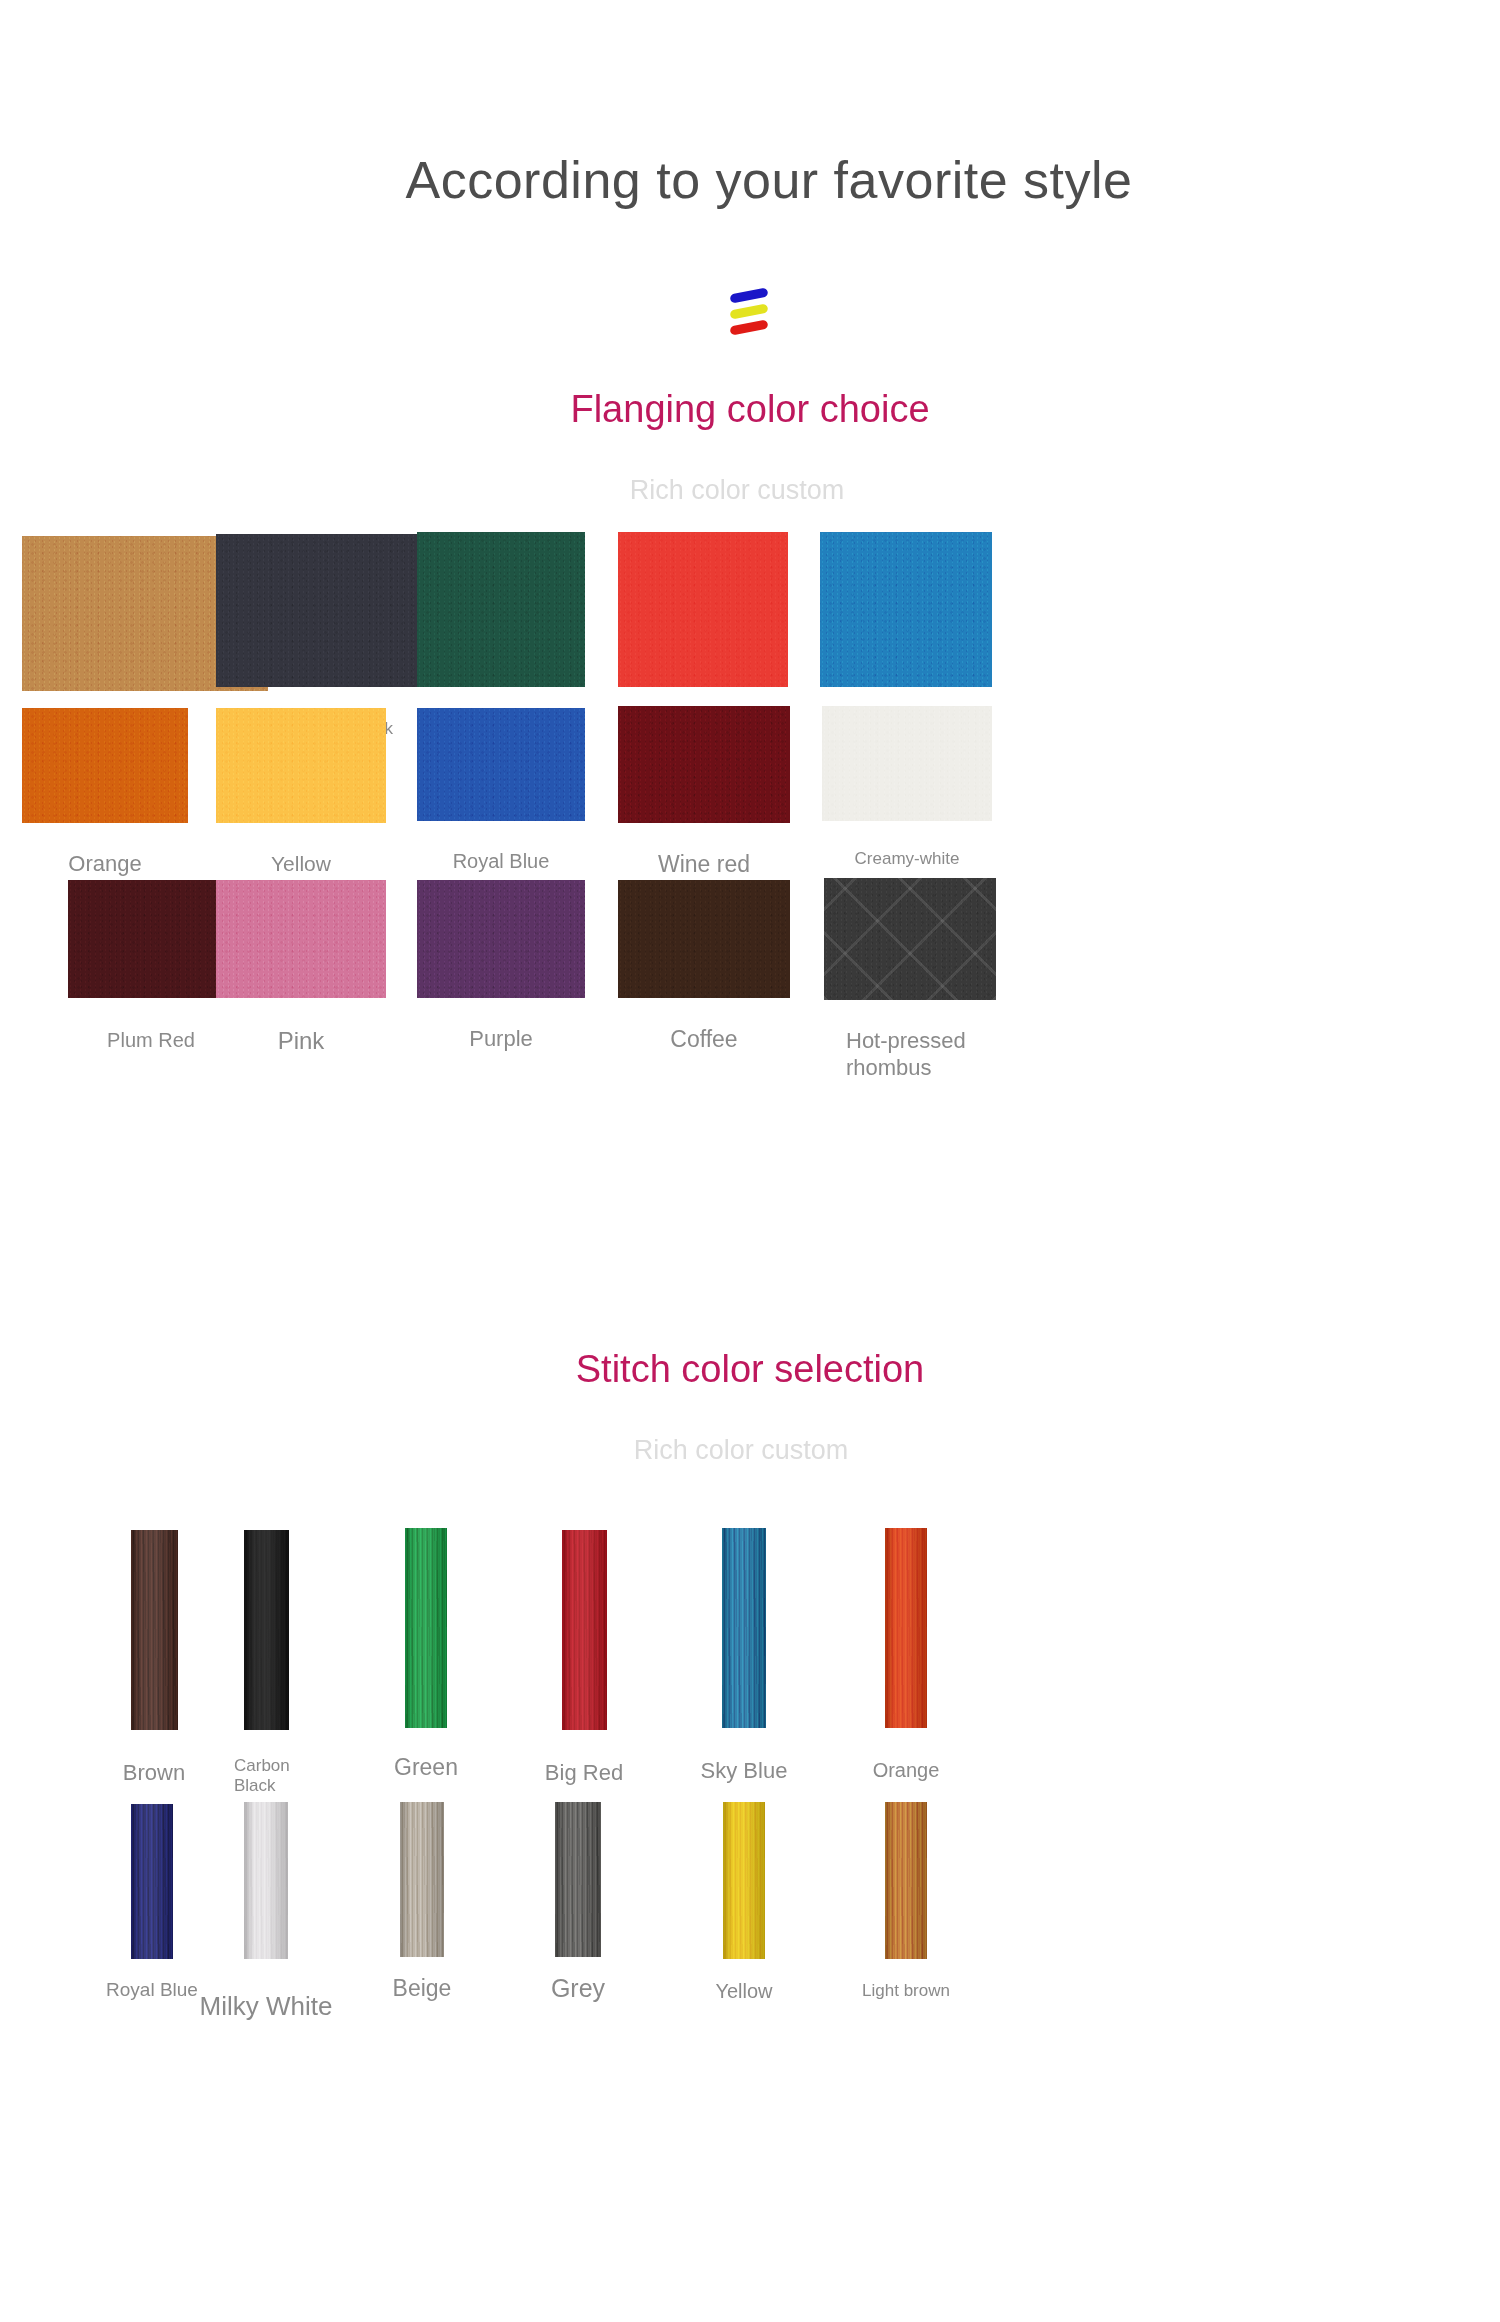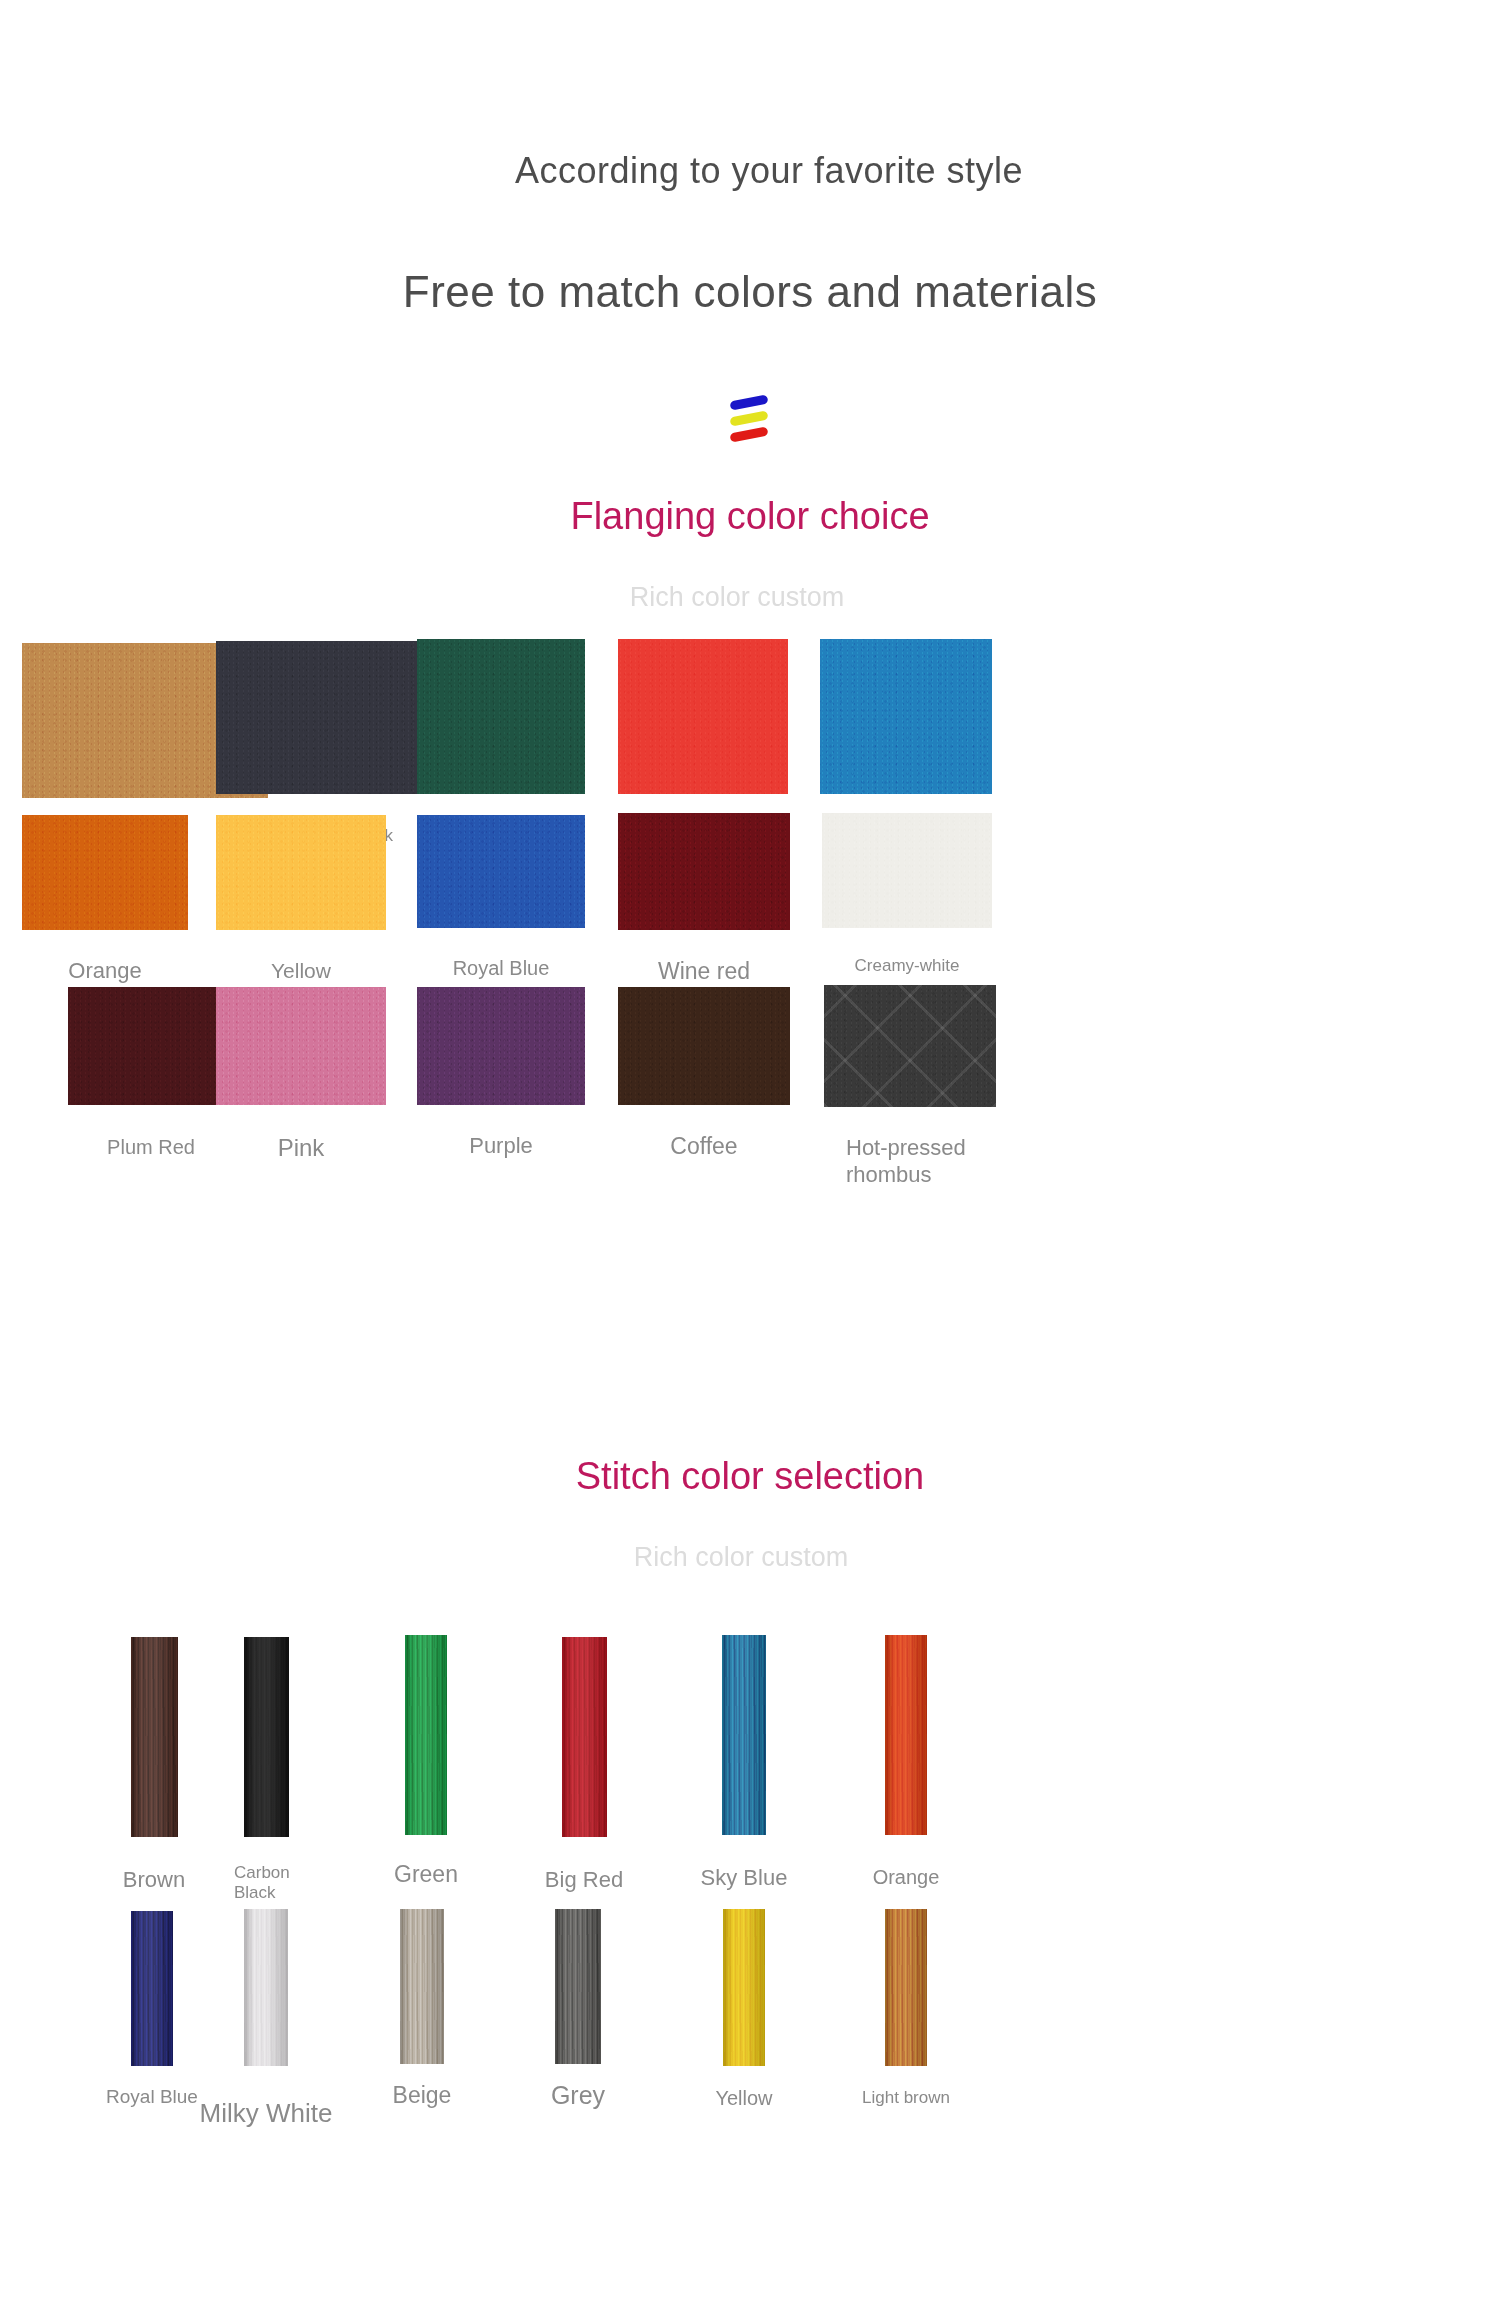--- a/index.html
+++ b/index.html
@@ -9,21 +9,21 @@
     background: #ffffff;
     font-family: "Liberation Sans", sans-serif;
     color: #6b6b6b;
     overflow: hidden;
     position: relative;
   }
 
   
   .headline-block { padding-top: 150px; text-align: center; }
   .headline-1 {
-    font-size: 36px;
+    font-size: 52px;
     font-weight: 400;
     color: #4d4d4d;
     letter-spacing: 0.5px;
     margin-left: 38px;
   }
   .headline-2 {
     font-size: 44px;
     font-weight: 400;
     color: #4d4d4d;
     margin-top: 75px;
@@ -158,21 +158,20 @@
     font-weight: 400;
     line-height: 1.2;
     text-align: center;
   }
 </style>
 </head>
 <body>
 
 <div class="headline-block">
   <div class="headline-1">According to your favorite style</div>
-  <div class="headline-2">Free to match colors and materials</div>
 </div>
 
 <div class="divider-wrap">
   <div class="tri-bars">
     <i class="b1"></i>
     <i class="b2"></i>
     <i class="b3"></i>
   </div>
 </div>
 

